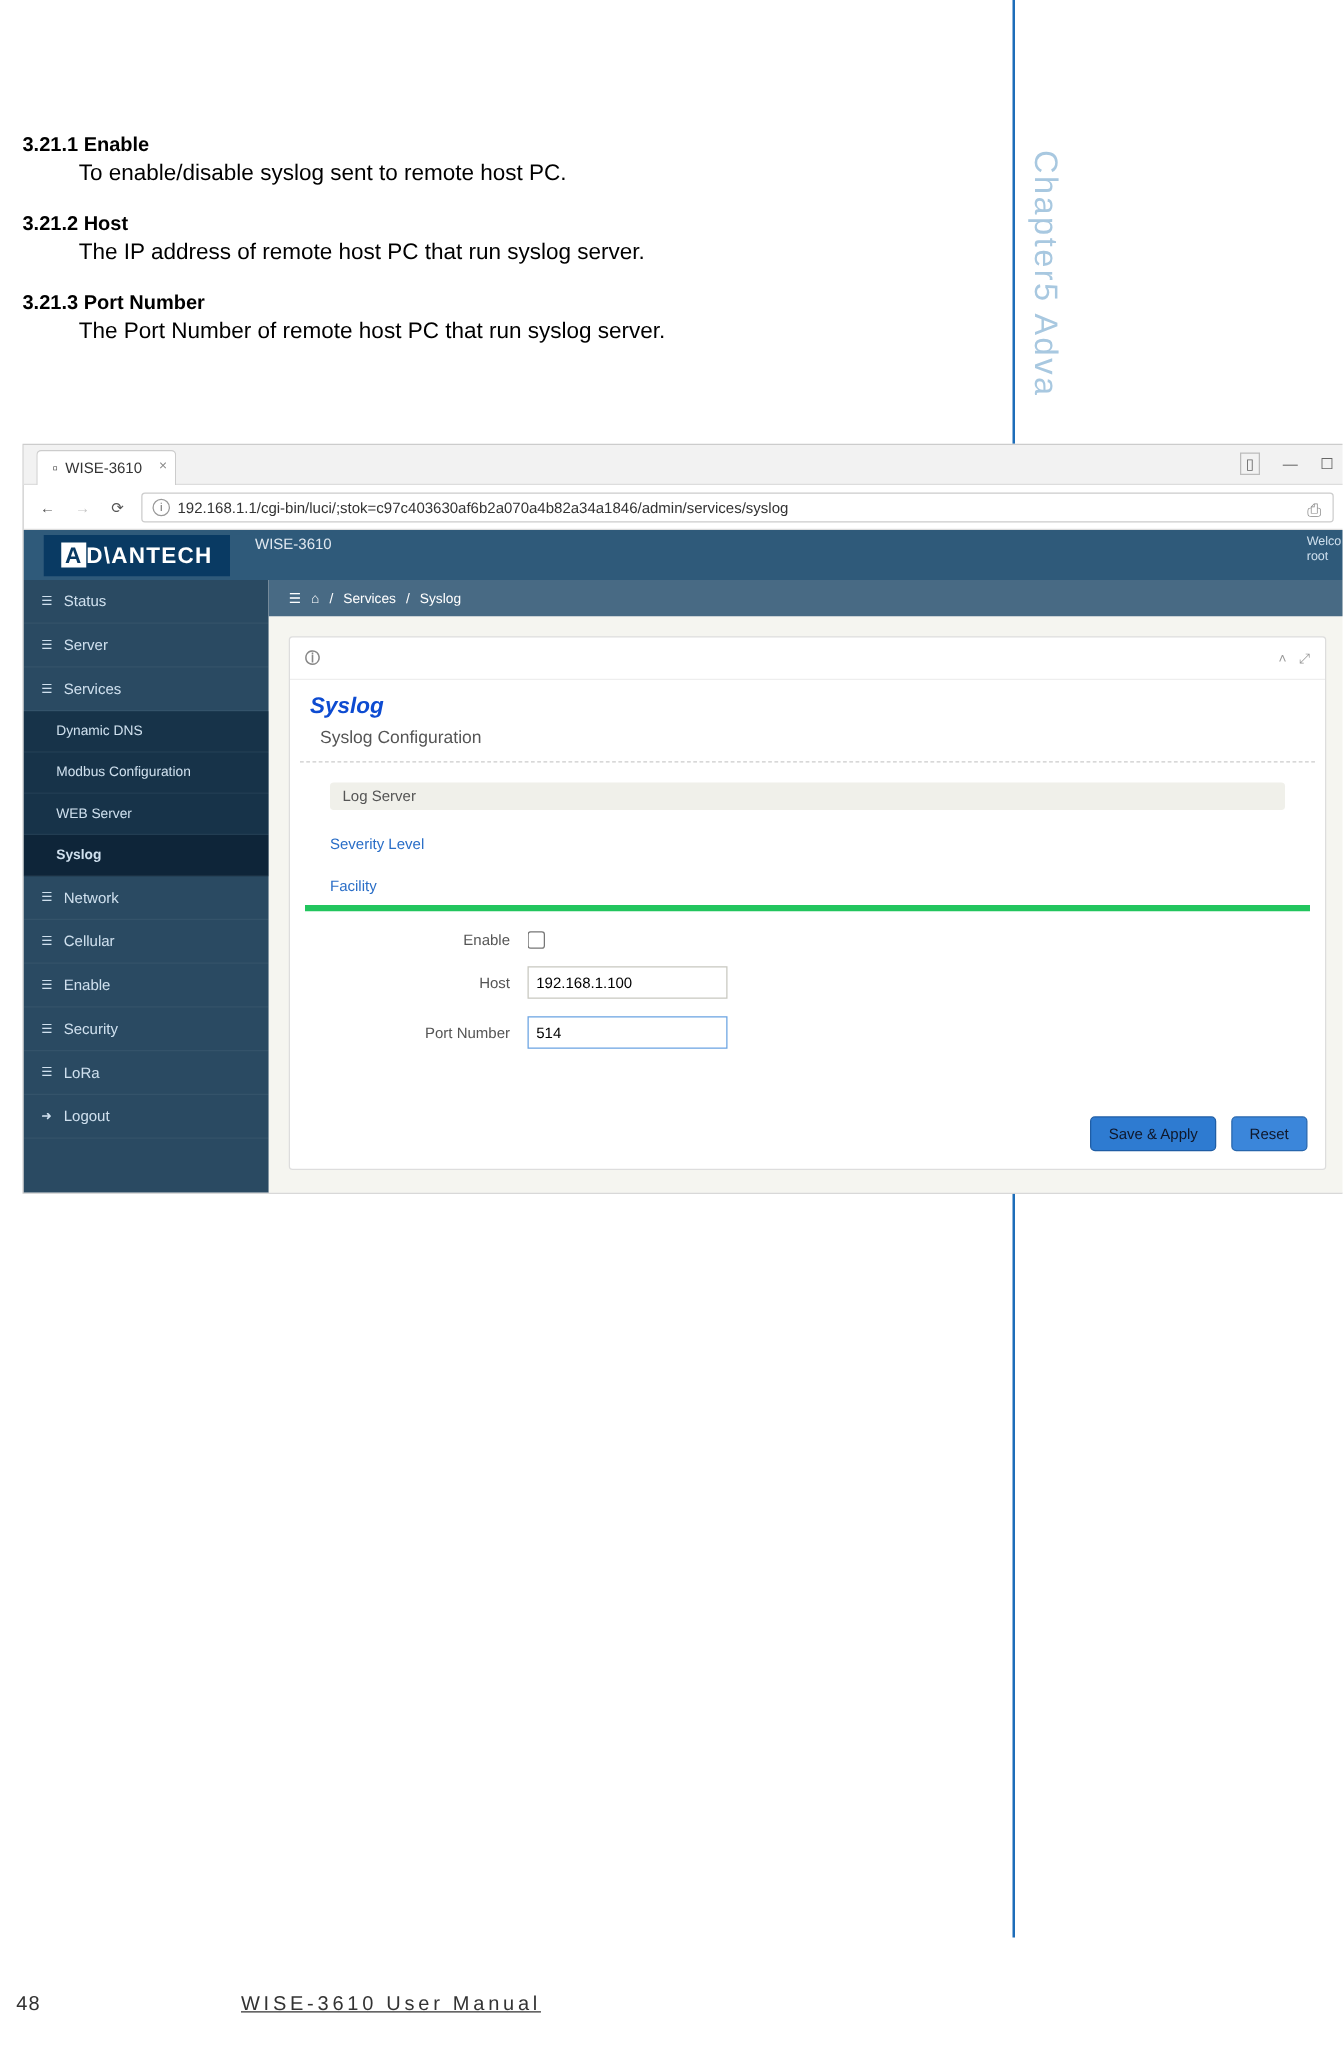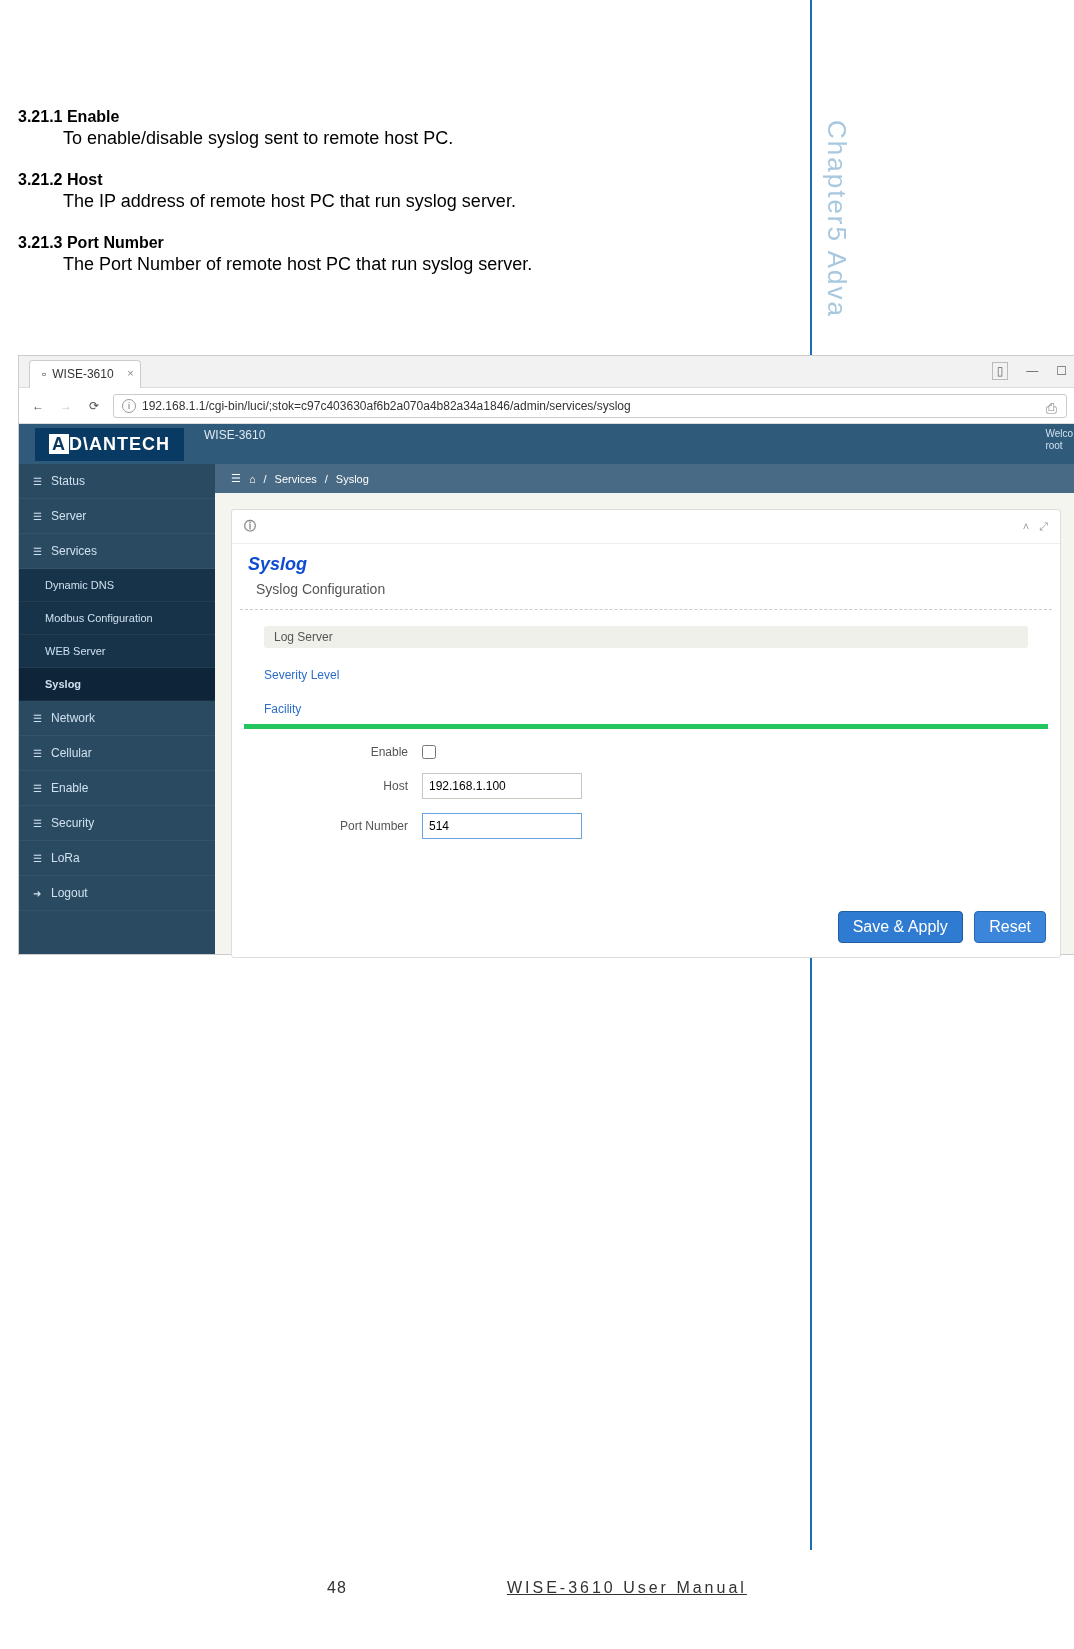--- a/index.html
+++ b/index.html
@@ -68,24 +68,24 @@
   .psub { padding:4px 16px 12px 16px; color:#555; font-size:14px; border-bottom:1px dashed #ccc; margin:0 8px 8px 8px;}
   .tabs { display:flex; gap:20px; padding:8px 20px; font-size:12px; border-bottom:5px solid #22c55e; margin:0 12px;flex-direction:column;}
   .tabs .t { color:#2a6ec7; cursor:pointer;}
   .tabs .t.active { color:#555; background:#f0f0ea; padding:4px 10px; border-radius:3px;}
   .form { padding:16px 30px 40px 30px;}
   .frow { display:flex; align-items:center; margin-bottom:14px;}
   .flabel { width:160px; text-align:right; padding-right:14px; font-size:12px; color:#555;}
   .finput { height:26px; width:160px; border:1px solid #c8c8c0; padding:2px 6px; font-size:12px;}
   .fcheck { height:14px; width:14px; border:1px solid #c8c8c0;}
   .btn-row { text-align:right; padding:0 14px 14px 0;}
-  .btn { display:inline-block; padding:6px 14px; border-radius:4px; font-size:16px; color:#ffffff; margin-left:8px;margin-top:18px;}
+  .btn { display:inline-block; padding:6px 14px; border-radius:4px; font-size:12px; color:#0f172a; margin-left:8px;}
   .btn.save { background:#2e7bd1; border:1px solid #1f5da5;}
   .btn.reset { background:#3b86da; border:1px solid #2766ad;}
-  .footer { position:absolute; bottom:52px; left:0; right:0; display:flex; justify-content:center; gap:160px; font-family:Arial,sans-serif; font-size:16px; color:#333; letter-spacing:1px;}
+  .footer { position:absolute; bottom:36px; left:0; right:0; display:flex; gap:160px; font-family:Arial,sans-serif; font-size:16px; color:#333; letter-spacing:1px;padding-left:13px;}
   .footer .pg { }
   .footer .man { letter-spacing:3px;text-decoration:underline;}
 </style>
 </head>
 <body>
 
 <div class="right-border"></div>
 <div class="side-text">Chapter5   Adva</div>
 
 <div class="doc">

